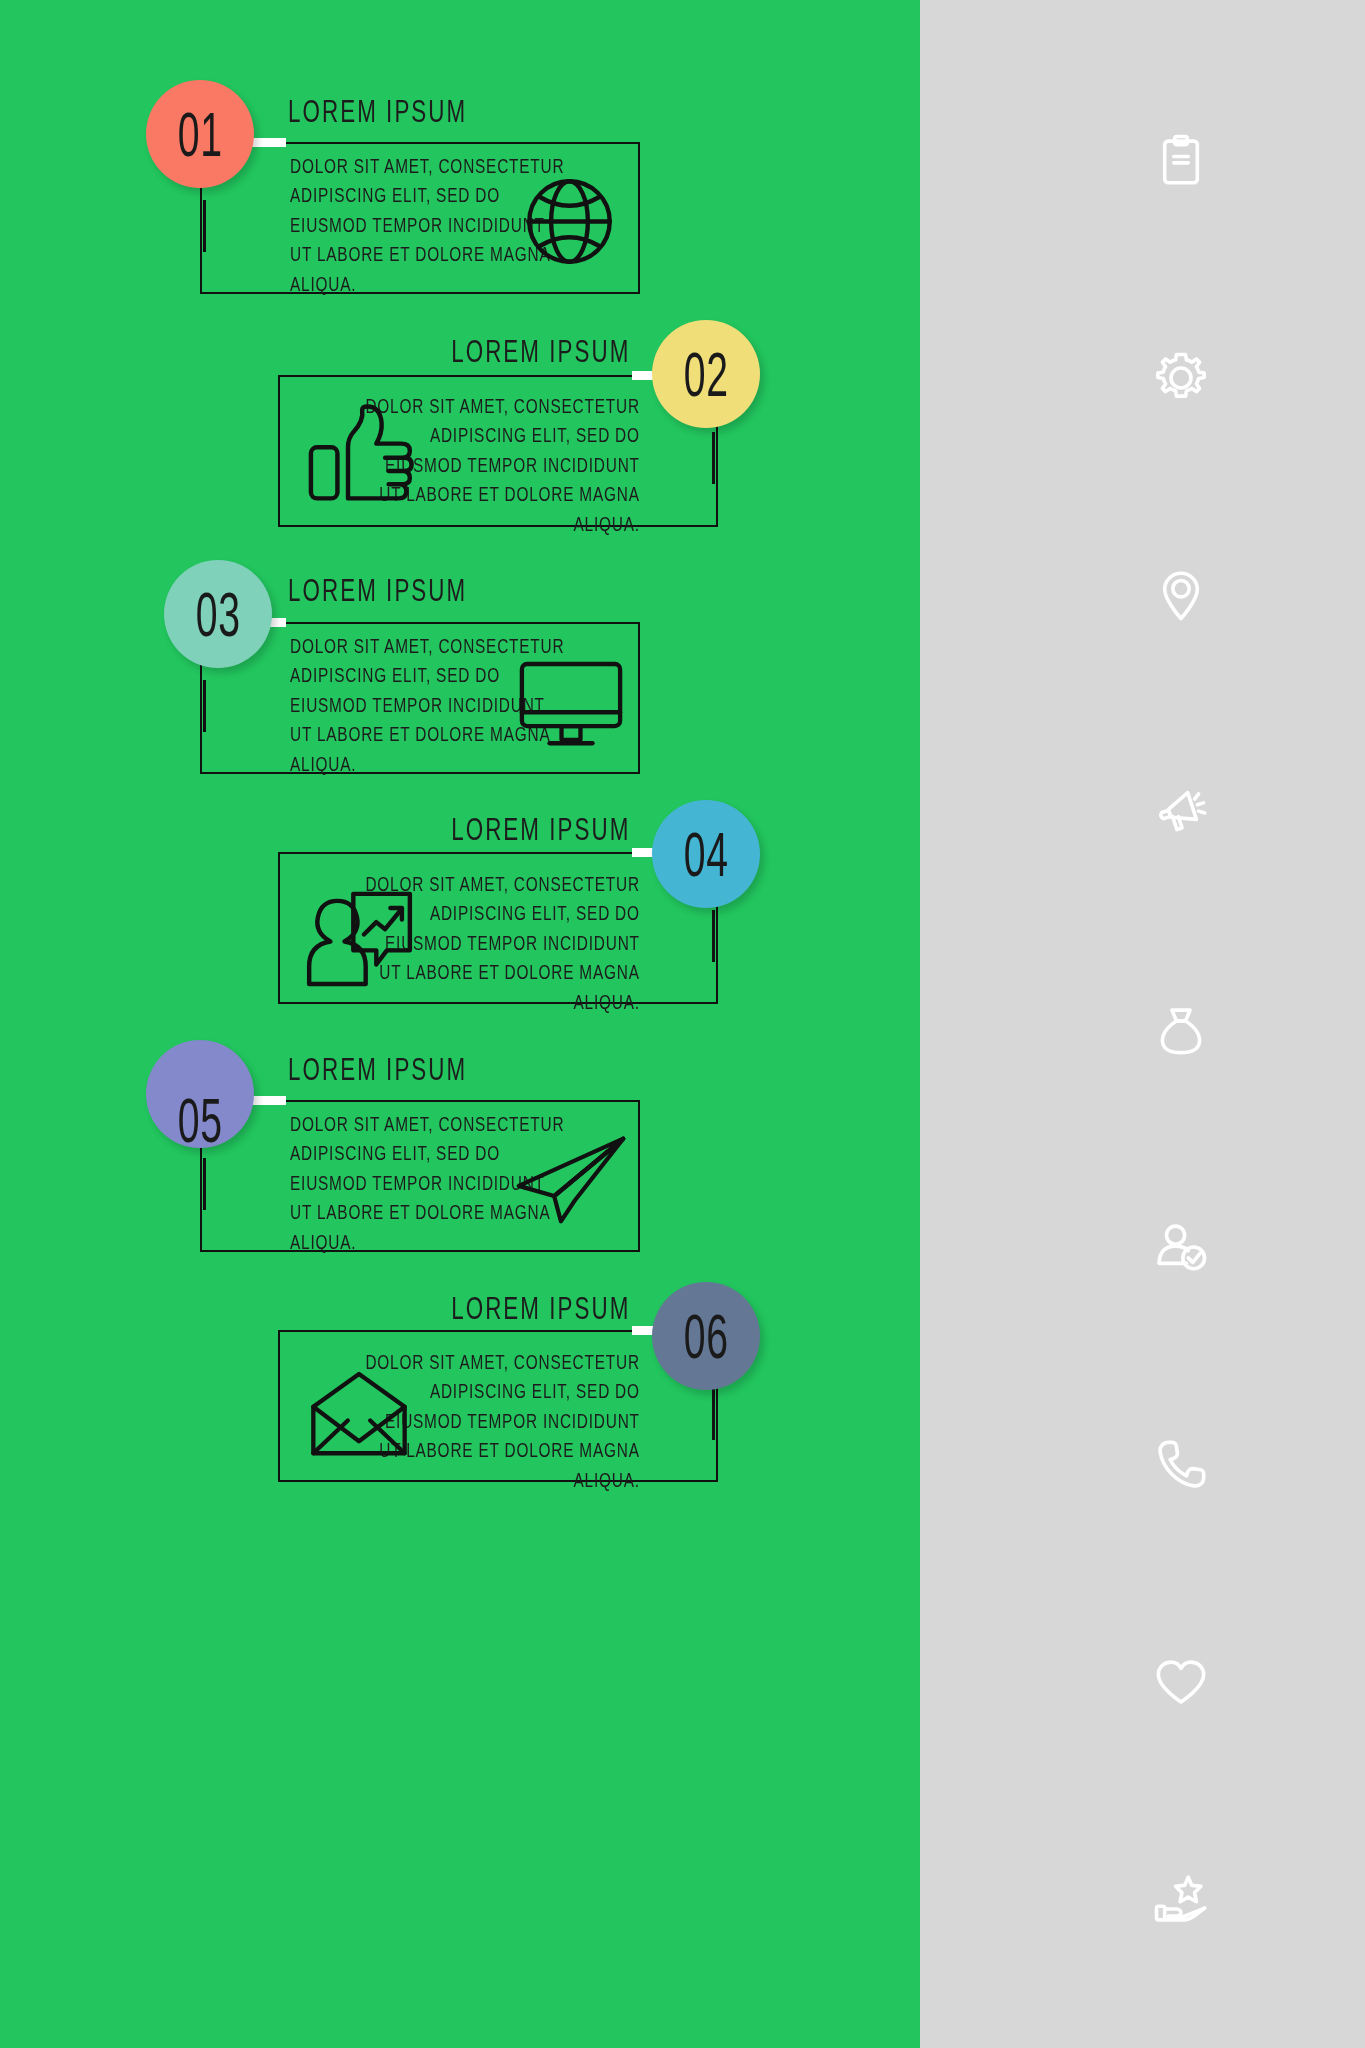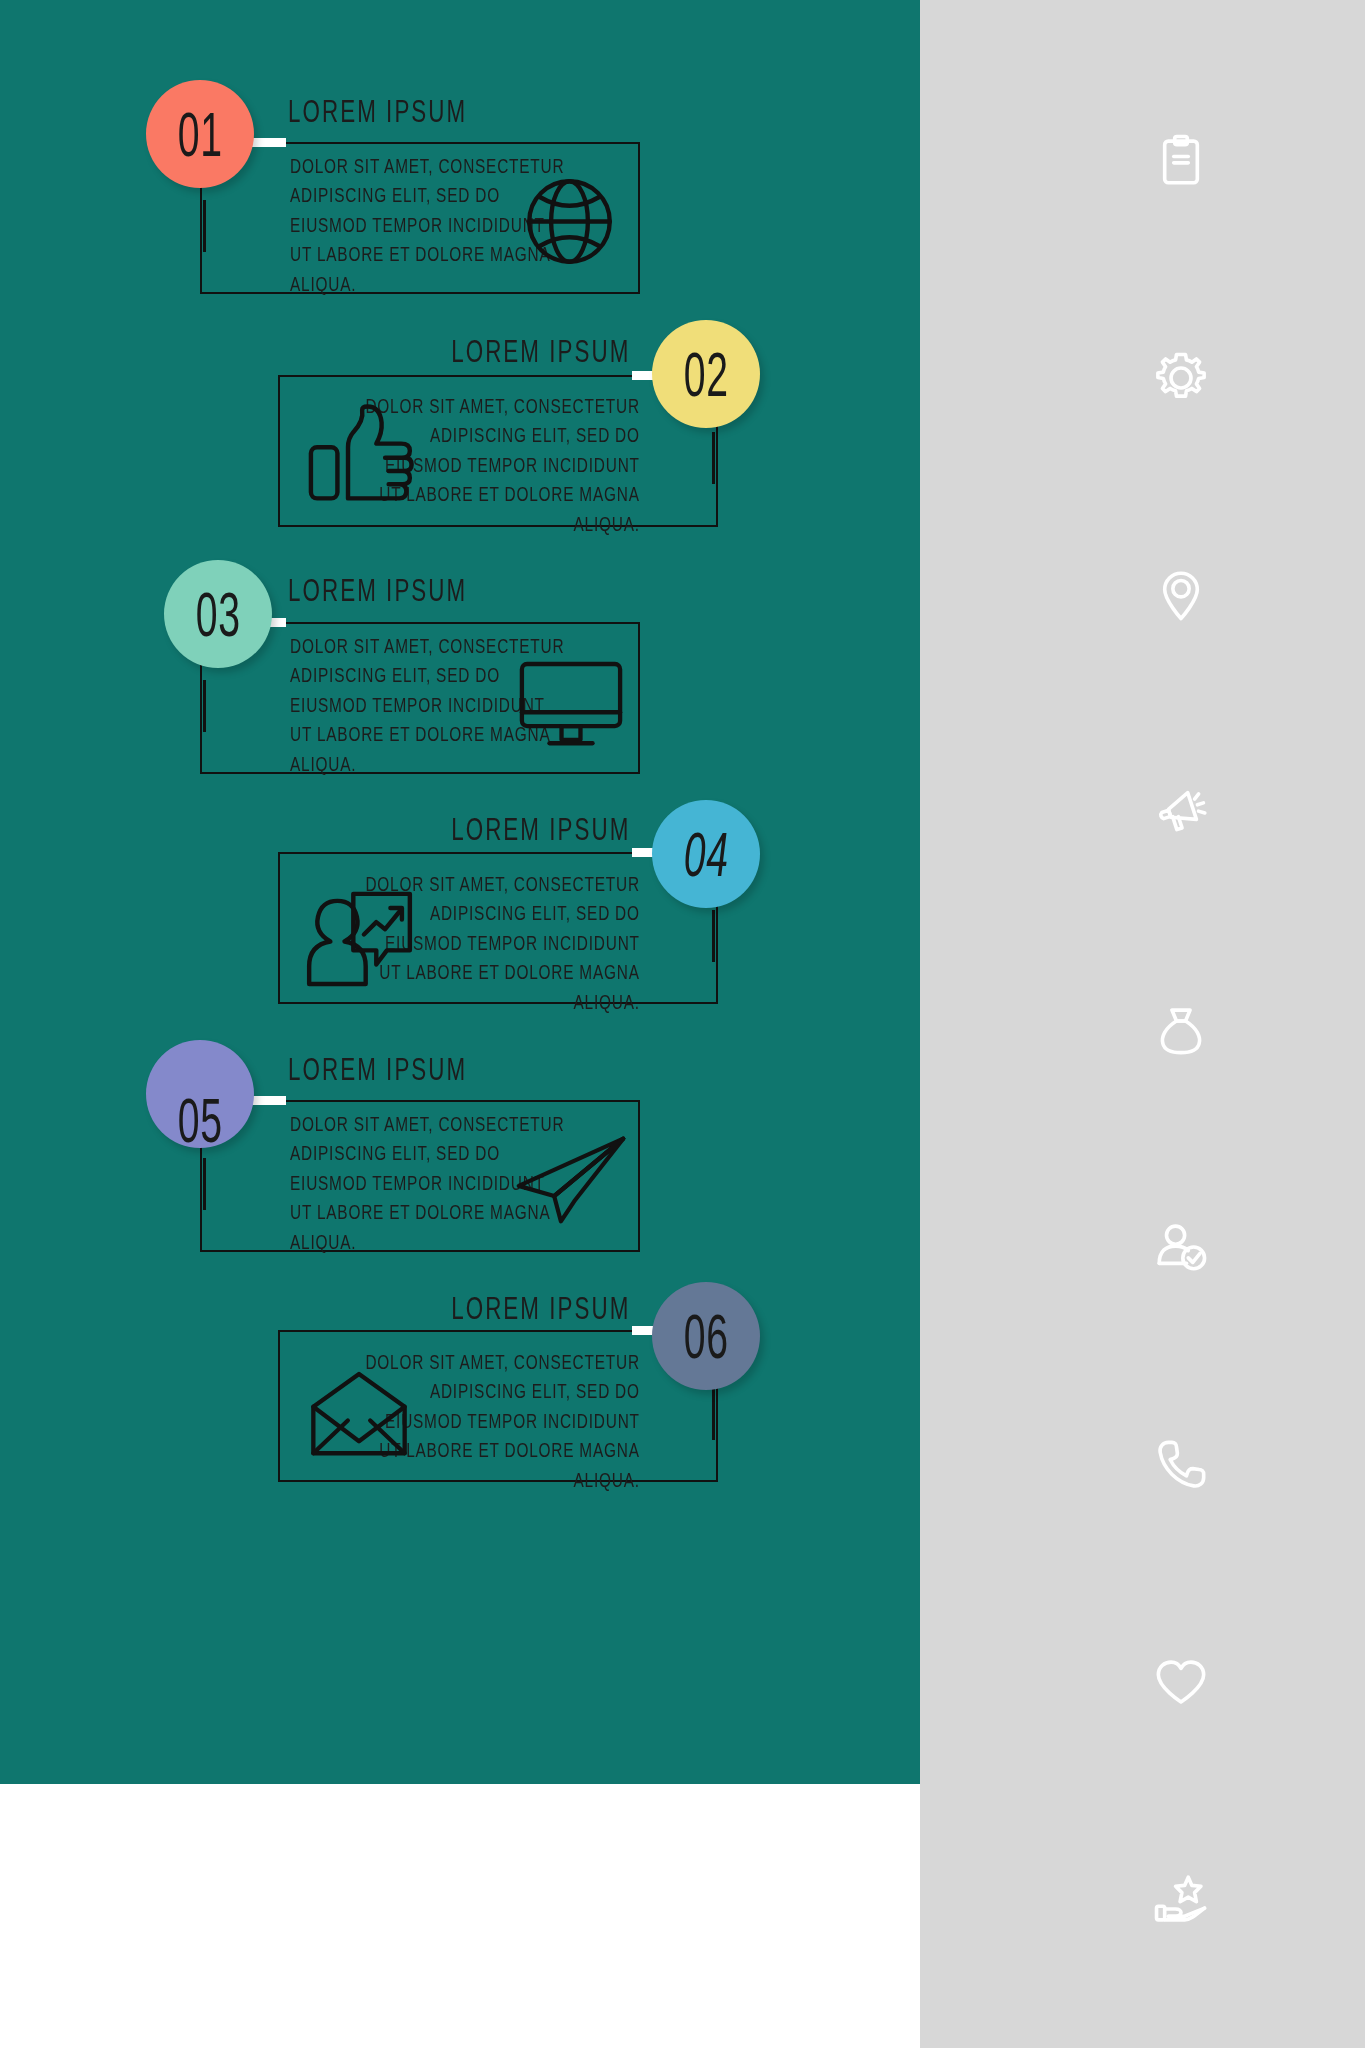--- a/index.html
+++ b/index.html
@@ -2,21 +2,21 @@
 <html><head>
 <meta charset="utf-8">
 <style>
   * { box-sizing: border-box; margin: 0; padding: 0; }
   html, body {
     width: 1365px; height: 2048px;
     background: #ffffff;
     font-family: "Liberation Sans", sans-serif;
     overflow: hidden;
   }
-  #page { position: relative; width: 1365px; height: 1784px; background:#0f766e; }
+  #page { position: relative; width: 1365px; height: 2048px; background:#22c55e; }
 
   
   .sidebar {
     position: absolute; top: 0; right: 0;
     width: 445px; height: 2048px;
     background: #d7d7d7;
   }
   .sidebar-inner {
     position: absolute; top: 0; left: 0;
     width: 445px; height: 2048px;
@@ -152,21 +152,21 @@
         <svg viewBox="0 0 130 110" width="112" height="95">
       <rect x="8" y="8" width="114" height="72" rx="6" stroke="#111" stroke-width="5" fill="none" stroke-linecap="round" stroke-linejoin="round"></rect>
       <line x1="8" y1="64" x2="122" y2="64" stroke="#111" stroke-width="5" fill="none" stroke-linecap="round" stroke-linejoin="round"></line>
       <rect x="54" y="80" width="22" height="16" stroke="#111" stroke-width="5" fill="none" stroke-linecap="round" stroke-linejoin="round"></rect>
       <line x1="40" y1="100" x2="90" y2="100" stroke="#111" stroke-width="5" fill="none" stroke-linecap="round" stroke-linejoin="round"></line>
     </svg>
       </div>
       <div class="panel" style="left: 278px; top: 852px; width: 440px; height: 152px;"></div>
       <div class="cover" style="left: 632px; width: 90px; top: 848px; height: 9px;"></div>
       <div class="stub" style="left: 712px; top: 910px; width: 3px; height: 52px;"></div>
-      <div class="badge" style="left: 652px; top: 800px; background: rgb(69, 181, 212); font-style: italic;">
+      <div class="badge" style="left: 652px; top: 800px; background: rgb(69, 181, 212);">
         <span class="badge-num">04</span>
       </div>
       <div class="heading right" style="top: 814px; left: auto; right: 735px;">LOREM IPSUM</div>
       <div class="body-text right" style="top: 878px; left: auto; right: 725px;">DOLOR SIT AMET, CONSECTETUR
 ADIPISCING ELIT, SED DO
 EIUSMOD TEMPOR INCIDIDUNT
 UT LABORE ET DOLORE MAGNA
 ALIQUA.</div>
       <div class="panel-icon" style="left: 300px; top: 882px; width: 118px; height: 112px;">
         <svg viewBox="0 0 130 120" width="115" height="106">

